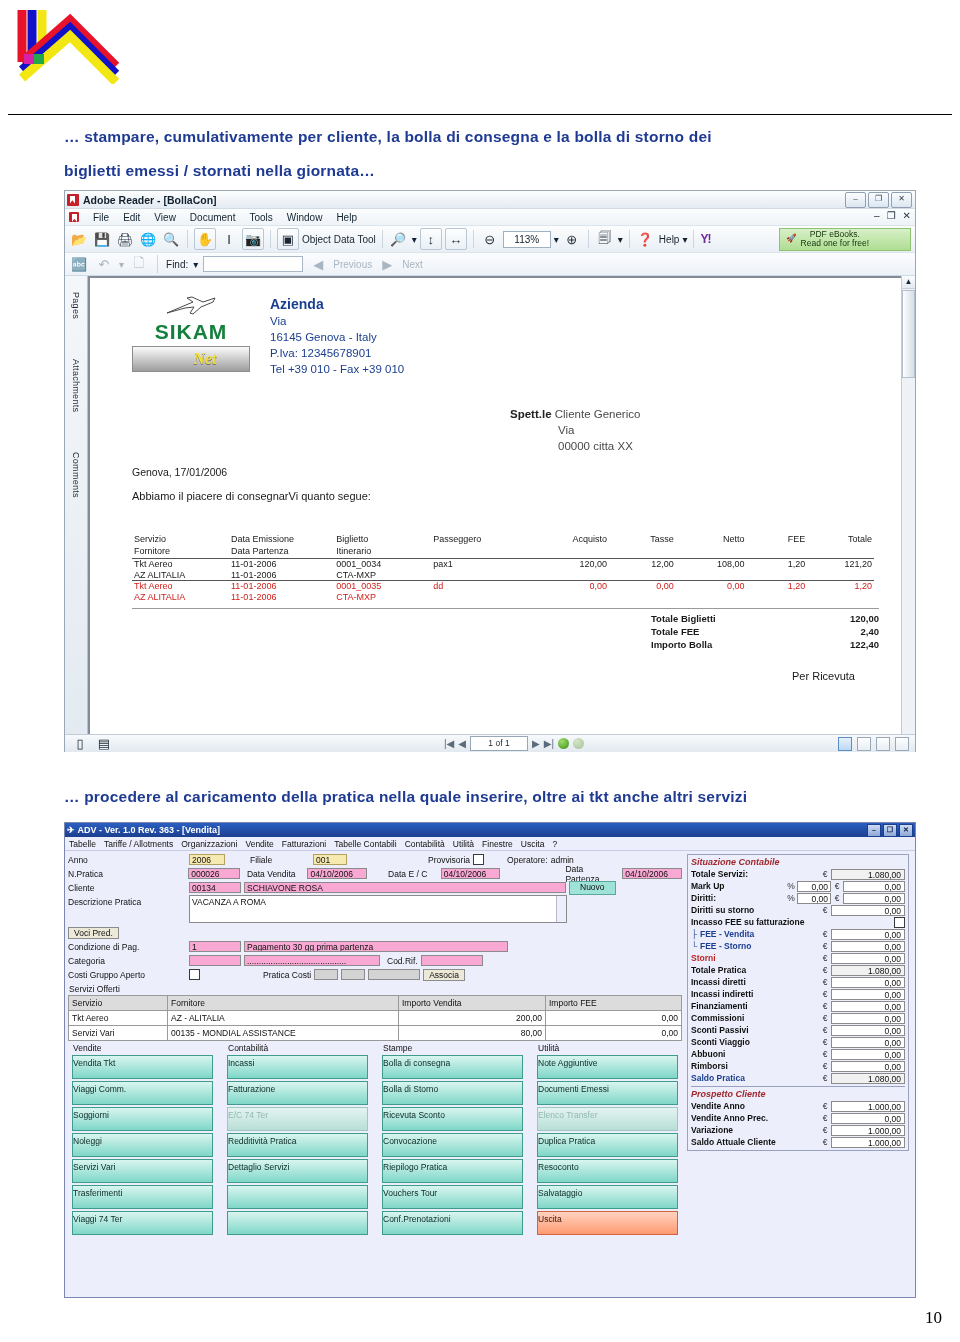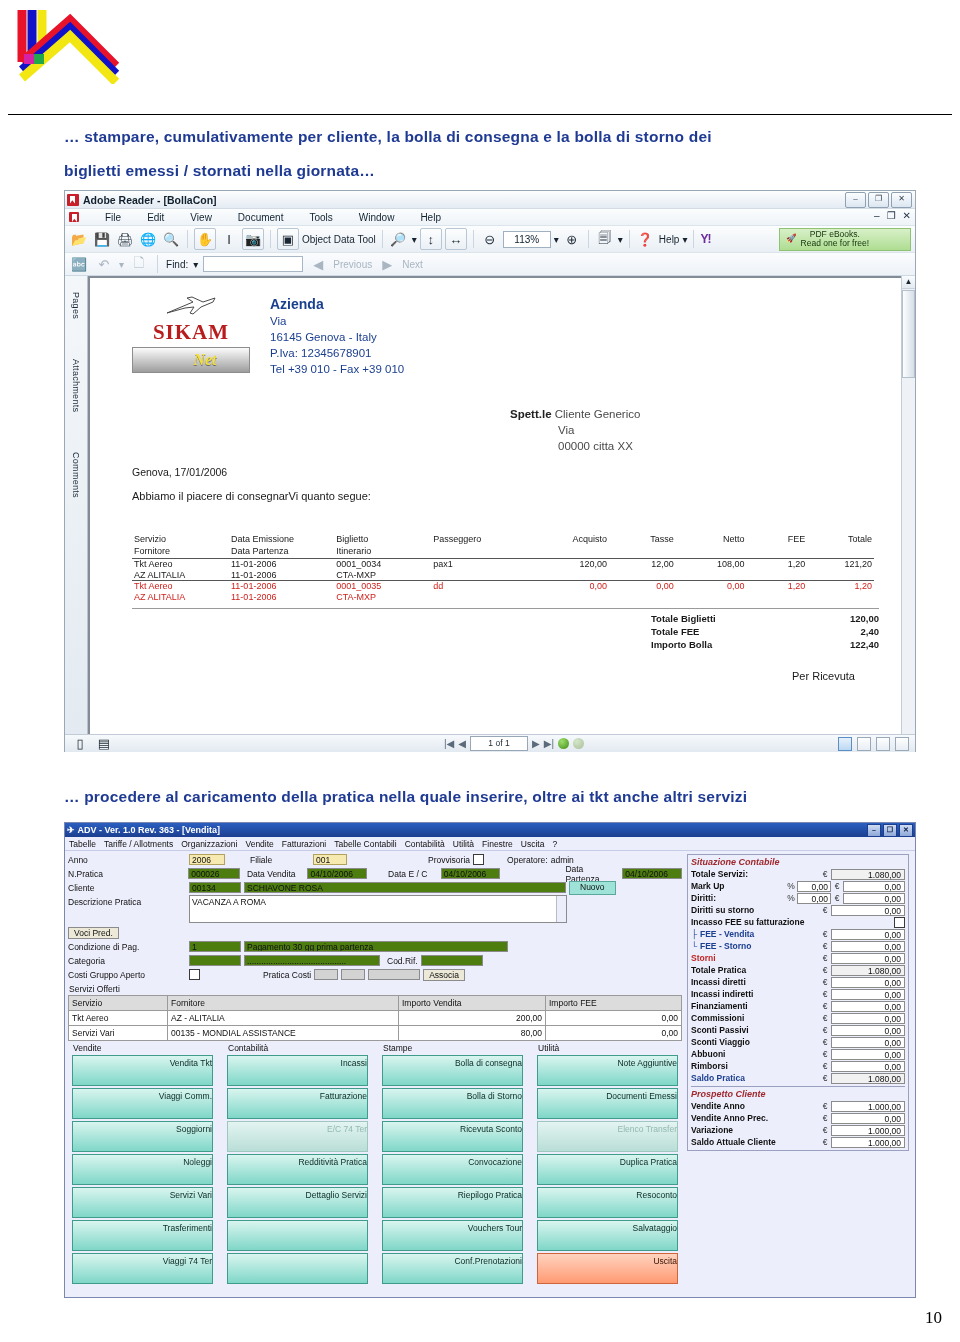--- a/index.html
+++ b/index.html
@@ -35,21 +35,21 @@
   .ad-title{font-size:10.5px;font-weight:bold;color:#10202e;margin-left:4px;}
   .ad-acrobat-ico{
     width:12px;height:12px;background:#c8202a;border-radius:1px;
     display:inline-block;position:relative;
   }
   .ad-acrobat-ico:after{content:"";position:absolute;left:3px;top:2px;width:5px;height:8px;background:#fff;clip-path:polygon(0 0,100% 0,100% 100%,45% 60%,0 100%);}
   .win-btns{position:absolute;right:3px;top:1px;display:flex;gap:2px;}
   .win-btn{width:19px;height:14px;border:1px solid #8fa0b2;background:linear-gradient(#fbfdff,#dce6f0);
            font-size:8px;line-height:12px;text-align:center;color:#33414f;border-radius:2px;}
   .ad-menubar{
-    height:16px;display:flex;align-items:center;gap:26px;padding:0 4px;
+    height:16px;display:flex;align-items:center;gap:14px;padding:0 4px;
     background:linear-gradient(#fbfdfe,#eef3f8);border-bottom:1px solid #dde5ec;position:relative;
   }
   .ad-menubar .mi{font-size:10px;color:#11222f;}
   .mdi-btns{position:absolute;right:4px;top:1px;display:flex;gap:7px;font-size:10px;color:#29384a;}
   .ad-toolbar{
     height:26px;display:flex;align-items:center;gap:3px;padding:0 4px;
     background:linear-gradient(#fcfdfe,#e9eff5);border-bottom:1px solid #dde5ec;
   }
   .tb-ico{width:20px;height:20px;border-radius:2px;display:flex;align-items:center;justify-content:center;font-size:13px;}
   .tb-box{border:1px solid #b9c6d3;background:linear-gradient(#fdfefe,#eaf0f6);}
@@ -91,21 +91,21 @@
   .navarrow{font-size:10px;color:#5b6b7b;}
   .grn{width:11px;height:11px;border-radius:50%;background:radial-gradient(circle at 35% 30%,#9ede6c,#3f8d18);}
   .grn.d{background:radial-gradient(circle at 35% 30%,#d4e6c8,#a8bf9c);}
   .stat-right{position:absolute;right:6px;display:flex;gap:5px;align-items:center;}
   .st-ico{width:12px;height:12px;border:1px solid #9aa9b8;background:linear-gradient(#fdfefe,#e8eef4);}
   .st-ico.sel{border-color:#5b8ec4;background:linear-gradient(#e7f1fb,#bcd8f2);}
 
   
   .pdfdoc{position:absolute;left:0;top:0;width:100%;height:100%;color:#1a1a1a;}
   .sikam-block{position:absolute;left:42px;top:18px;width:118px;text-align:center;}
-  .sikam-name{font-family:Liberation Serif, serif;font-weight:bold;font-size:21px;color:#b91c1c;letter-spacing:1px;}
+  .sikam-name{font-family:Liberation Sans, sans-serif;font-weight:bold;font-size:21px;color:#15803d;letter-spacing:1px;}
   .sikam-net{
     margin-top:2px;height:24px;background:linear-gradient(#fbfbfb,#9d9d9d);
     border:1px solid #8d8d8d;display:flex;align-items:center;justify-content:center;padding-left:28px;
   }
   .sikam-net span{font-family:"Liberation Serif",serif;font-style:italic;font-weight:bold;font-size:16px;color:#f3e03a;text-shadow:0 1px 0 #6b6b6b;}
   .azienda{position:absolute;left:180px;top:18px;color:#1b3f8f;font-size:11.5px;line-height:16px;}
   .azienda b{font-size:14px;color:#1b3f8f;}
   .spett{position:absolute;left:420px;top:128px;font-size:11.5px;color:#4a4a4a;line-height:16px;}
   .spett b{color:#222;}
   .genova{position:absolute;left:42px;top:188px;font-size:10.5px;color:#1a1a1a;}
@@ -134,39 +134,39 @@
   }
   .adv-wb{position:absolute;right:2px;top:1px;display:flex;gap:2px;}
   .adv-wb div{width:12px;height:11px;background:linear-gradient(#cfdcf3,#8fa8d8);border:1px solid #1b3f90;
               font-size:7px;line-height:9px;text-align:center;color:#0c1f4a;}
   .adv-menu{height:13px;background:#eceefb;display:flex;align-items:center;gap:8px;padding:0 4px;font-size:8.5px;border-bottom:1px solid #c6cbe6;}
   .adv-body{display:flex;height:446px;}
   .adv-left{width:620px;padding:2px 3px 0 3px;box-sizing:border-box;}
   .adv-right{width:228px;padding:3px 4px 0 2px;box-sizing:border-box;}
   .frow{display:flex;align-items:center;height:13px;margin-bottom:1px;gap:3px;}
   .flabel{font-size:8.5px;color:#101010;}
-  .fi{border:1px solid #8b8b8b;background:#4d7c0f;height:11px;font-size:8.5px;line-height:11px;padding:0 2px;box-sizing:border-box;overflow:hidden;white-space:nowrap;}
+  .fi{border:1px solid #8b8b8b;background:#f9a8d4;height:11px;font-size:8.5px;line-height:11px;padding:0 2px;box-sizing:border-box;overflow:hidden;white-space:nowrap;}
   .fi.yellow{background:#f7eab0;border:1px solid #b2a25e;}
   .fi.gray{background:#d3d3d3;}
   .cb{width:9px;height:9px;border:1px solid #3a3a3a;background:#fff;}
   .btn-sm{border:1px solid #8b8b8b;background:#ece9d8;height:12px;font-size:8.5px;line-height:11px;padding:0 5px;box-sizing:border-box;}
   .btn-nuovo{background:#9fe3d8;border:1px solid #5aa89c;height:12px;font-size:8.5px;line-height:11px;padding:0 10px;}
   .ta{border:1px solid #8b8b8b;background:#fff;height:28px;font-size:8.5px;padding:1px 2px;box-sizing:border-box;position:relative;}
   .ta-sb{position:absolute;right:0;top:0;width:9px;height:100%;background:#eceefb;border-left:1px solid #b9b9c8;}
   .sezlab{font-size:8.5px;margin:3px 0 1px 1px;}
   table.serv{width:100%;border-collapse:collapse;font-size:8.5px;background:#fff;}
   table.serv th{background:#dcdcdc;border:1px solid #9a9a9a;font-weight:normal;text-align:left;padding:1px 3px;height:12px;}
   table.serv td{border:1px solid #9a9a9a;padding:1px 3px;height:12px;}
   table.serv td.num{text-align:right;}
   .pan-title{background:#101a5e;color:#fff;text-align:center;font-size:8.5px;height:12px;line-height:12px;margin-top:4px;}
   .pan-cols{display:flex;gap:14px;padding:2px 4px 0 4px;}
   .pan-col{flex:1;}
   .pan-col h4{margin:0 0 2px 1px;font-size:8.5px;font-weight:normal;}
   .gbtn{
-    display:block;width:100%;height:31px;line-height:14px;text-align:right;
+    display:block;width:100%;height:24px;line-height:14px;text-align:left;
     background:linear-gradient(#d9f5ef,#7fd7c8);border:1px solid #3f9c8c;
     font-size:8.5px;color:#0c2a26;margin-bottom:2px;box-sizing:border-box;
   }
   .gbtn.dis{background:linear-gradient(#e3f4f1,#b9ded7);color:#93b8b1;border-color:#9ec7bf;}
   .gbtn.blank{color:transparent;}
   .gbtn.exit{background:linear-gradient(#ffd3c0,#ff9a72);border-color:#d2643c;color:#3a1206;}
   .panel-box{border:1px solid #9aa0c0;background:#eceefb;padding:2px 3px;box-sizing:border-box;}
   .panel-h{font-style:italic;font-weight:bold;font-size:9px;color:#a0282d;margin-bottom:1px;}
   .crow{display:flex;align-items:center;height:12px;gap:2px;font-size:8.5px;}
   .crow .cl{font-weight:bold;flex:1;white-space:nowrap;}

